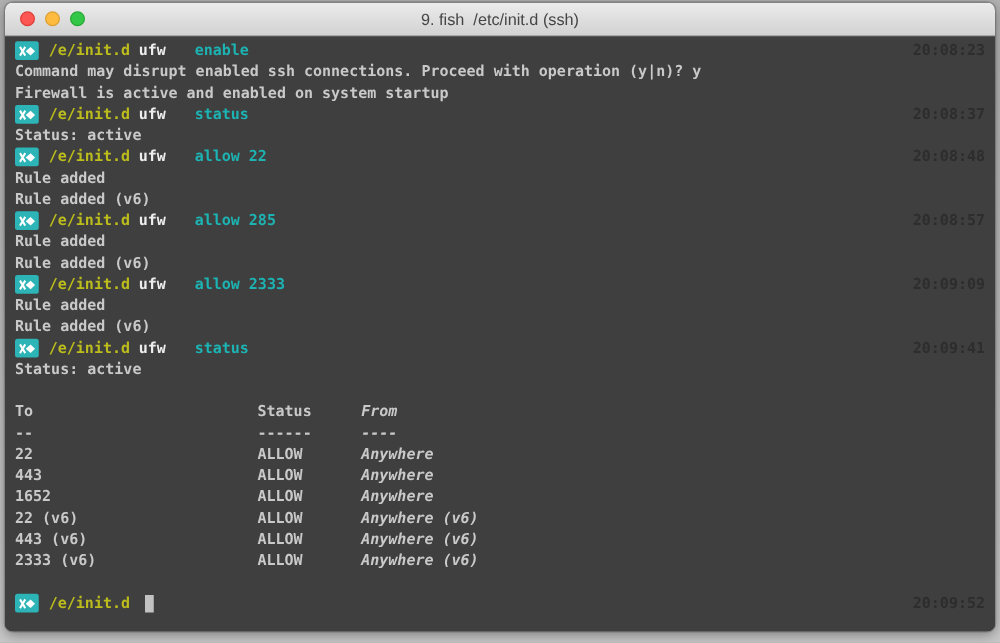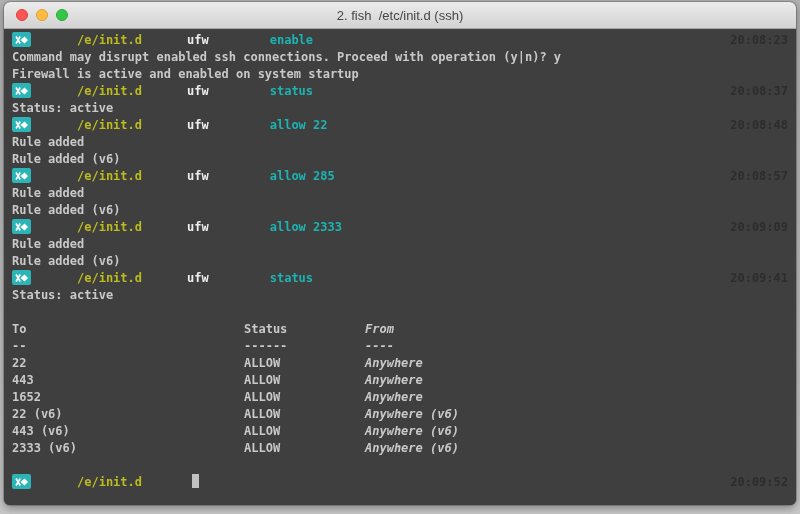--- a/index.html
+++ b/index.html
@@ -41,21 +41,21 @@
   .screen {
     flex: 1;
     background: #3f3f3f;
     padding: 3px 8px 0 8px;
     font-family: "DejaVu Sans Mono", "Liberation Mono", monospace;
     font-size: 12px;
     font-weight: bold;
     line-height: 17px;
     color: #c9c9c9;
   }
-  .line { height: 17px; display: flex; align-items: flex-start; white-space: pre; gap: 38px; }
+  .line { height: 17px; display: flex; align-items: center; white-space: pre; }
   .line.blank { }
 
   .badge {
     flex: 0 0 auto;
     width: 19px; height: 15px;
     background: #2db4b6; border-radius: 2px;
     display: flex; align-items: center; justify-content: center;
     margin-right: 8px;
   }
   .path  { color: #bcbc1d; margin-right: 7px; }
@@ -78,21 +78,21 @@
 
 <div class="stage">
   <div class="window">
 
     <div class="titlebar">
       <div class="traffic">
         <div class="light red"></div>
         <div class="light yellow"></div>
         <div class="light green"></div>
       </div>
-      <div class="title">2. fish  /etc/init.d (ssh)</div>
+      <div class="title">9. fish  /etc/init.d (ssh)</div>
     </div>
 
     <div class="screen">
 
       <div class="line">
         <span class="badge"><svg width="14" height="10" viewBox="0 0 14 10">
               <path d="M1,1.5 L5.2,8.5 M5.2,1.5 L1,8.5" stroke="#ffffff" stroke-width="1.6" fill="none"></path>
               <path d="M5.5,5 L9.5,1.6 L13,5 L9.5,8.4 Z" fill="#ffffff"></path>
             </svg></span>
         <span class="path">/e/init.d</span>

